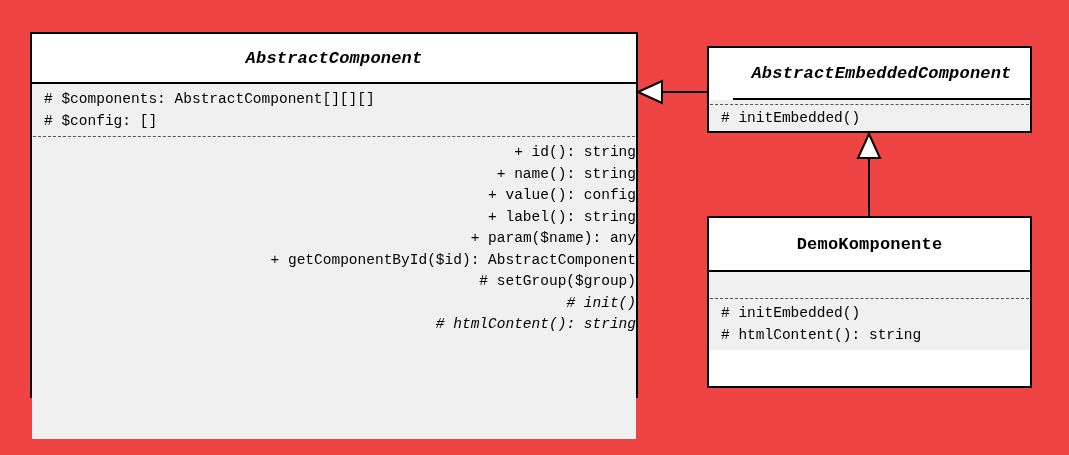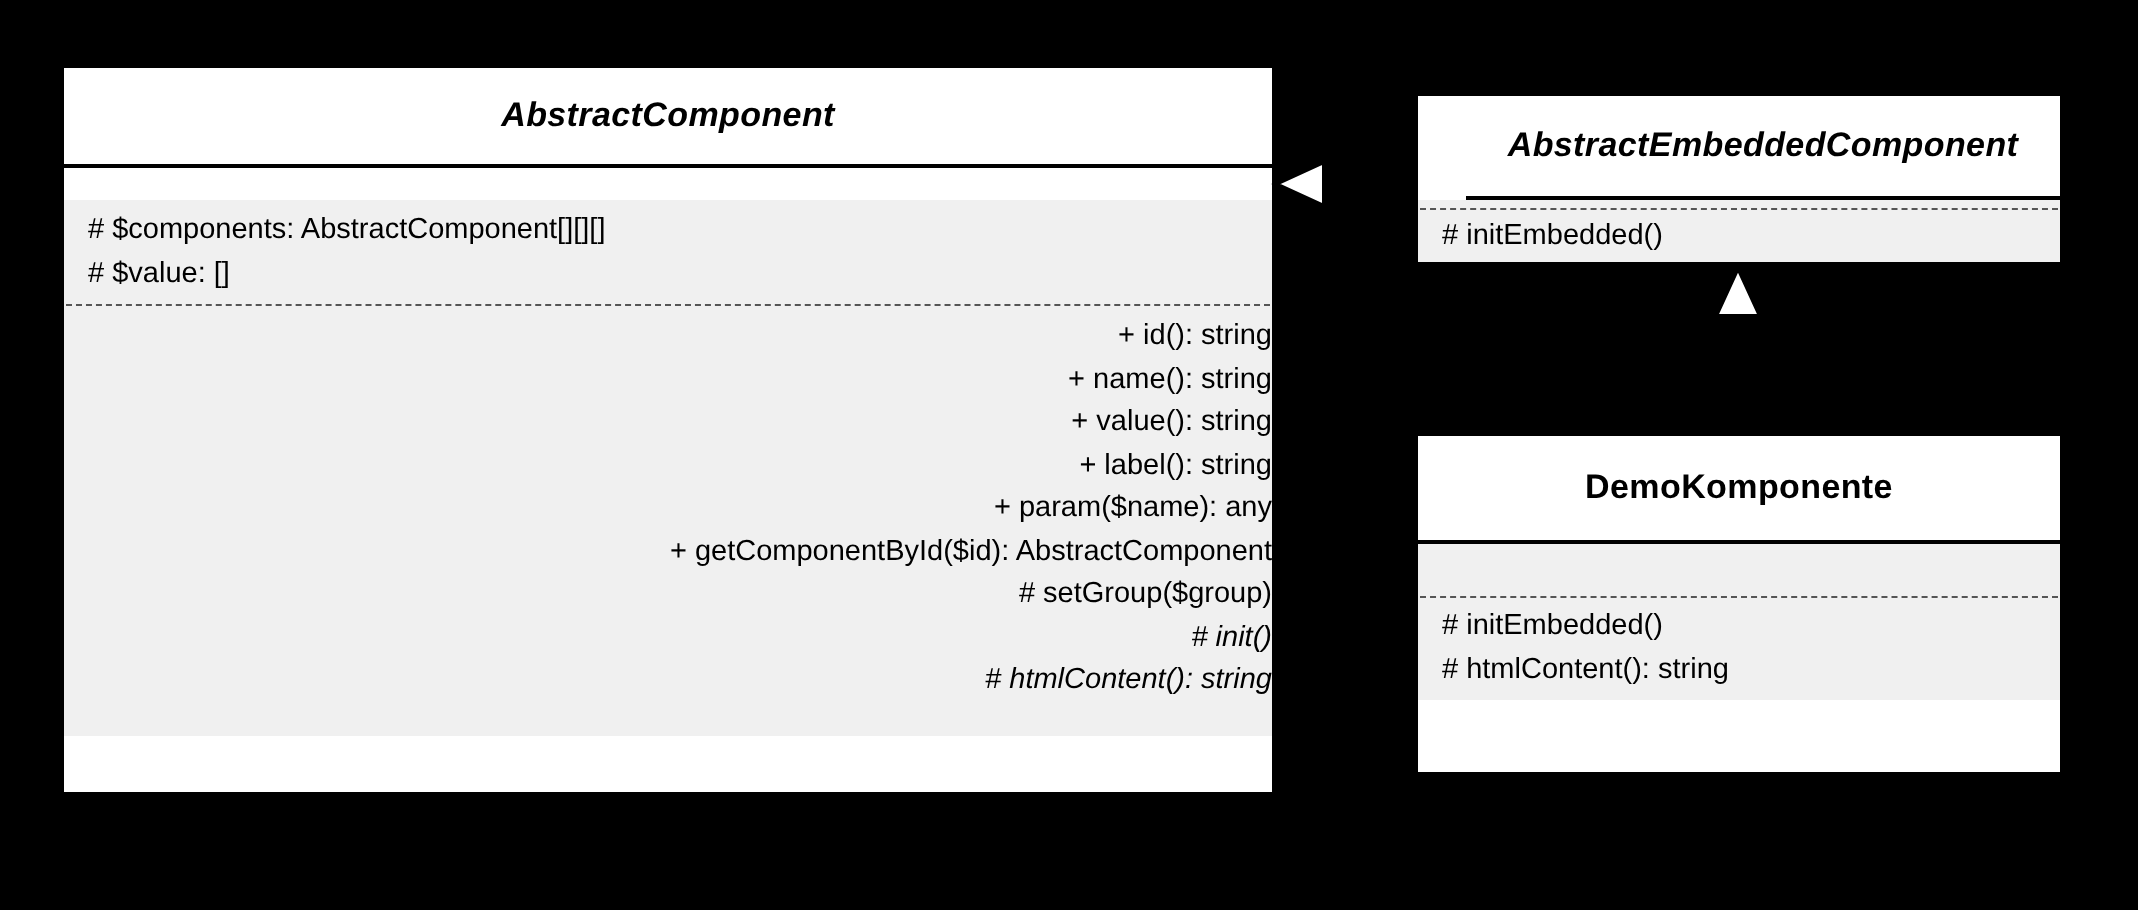--- a/index.html
+++ b/index.html
@@ -4,22 +4,22 @@
 <style>
   html, body {
     margin: 0;
     padding: 0;
     background: #ffffff;
   }
   #canvas {
     position: relative;
     width: 1069px;
     height: 455px;
-    background: #000000;
-    font-family: Liberation Sans, sans-serif;
+    background: #ef4444;
+    font-family: Liberation Mono, monospace;
     overflow: hidden;
   }
 
   
   .uml-class {
     position: absolute;
     box-sizing: border-box;
     border: 2px solid #000000;
     background: #ffffff;
   }
@@ -87,30 +87,30 @@
 </style>
 </head>
 <body>
 
 <div id="canvas">
 
   <div class="uml-class" style="left:30px; top:32px; width:608px; height:366px;">
     <div class="uml-header" style="height:50px;">
       <span class="uml-title abstract">AbstractComponent</span>
     </div>
-    <div class="uml-body" style="height:268px;margin-top:16px;">
+    <div class="uml-body" style="height:355px;">
       <div class="uml-section" style="padding-top:5px; padding-bottom:4px;">
         <div class="uml-member"># $components: AbstractComponent[][][]</div>
-        <div class="uml-member"># $value: []</div>
+        <div class="uml-member"># $config: []</div>
       </div>
       <div class="uml-divider"></div>
       <div class="uml-section" style="padding-top:5px;text-align:right;">
         <div class="uml-member">+ id(): string</div>
         <div class="uml-member">+ name(): string</div>
-        <div class="uml-member">+ value(): string</div>
+        <div class="uml-member">+ value(): config</div>
         <div class="uml-member">+ label(): string</div>
         <div class="uml-member">+ param($name): any</div>
         <div class="uml-member">+ getComponentById($id): AbstractComponent</div>
         <div class="uml-member"># setGroup($group)</div>
         <div class="uml-member abstract"># init()</div>
         <div class="uml-member abstract"># htmlContent(): string</div>
       </div>
     </div>
   </div>
 

